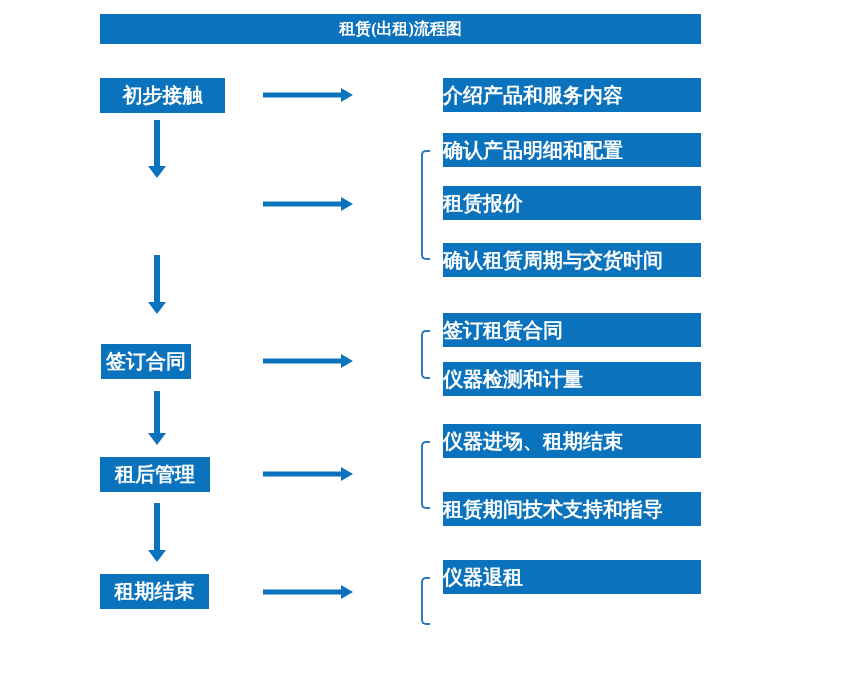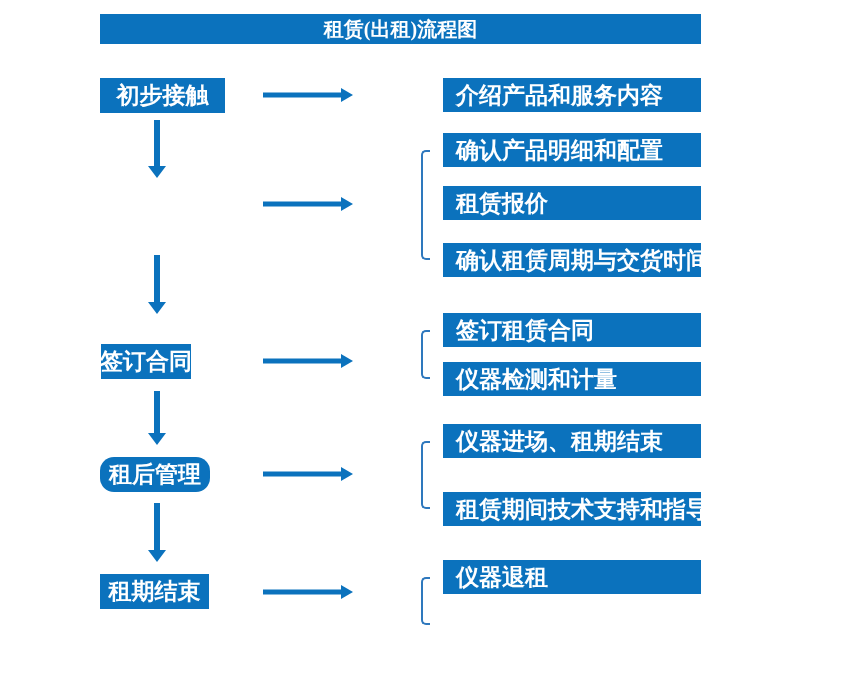--- a/index.html
+++ b/index.html
@@ -13,43 +13,42 @@
     height: 688px;
     background: var(--background, #ffffff);
     font-family: "Liberation Serif", "DejaVu Serif", serif;
     overflow: hidden;
   }
   .box {
     position: absolute;
     background: var(--primary, #0b72bd);
     color: var(--text, #ffffff);
     font-weight: bold;
-    font-size: 23px;
+    font-size: 20px;
     display: flex;
     align-items: center;
     box-sizing: border-box;
     white-space: nowrap;
   }
   .title-bar {
     left: 100px;
     top: 14px;
     width: 601px;
     height: 30px;
-    font-size: 20px;
+    font-size: 16px;
     justify-content: center;
   }
   .step {
     height: 35px;
     justify-content: center;
   }
   .detail {
     left: 443px;
     width: 258px;
     height: 34px;
-    padding-left: 13px;
     justify-content: flex-start;
   }
   .arrow {
     position: absolute;
     fill: var(--primary, #0b72bd);
   }
   .bracket {
     position: absolute;
     left: 421px;
     width: 9px;
@@ -61,21 +60,21 @@
 </style>
 </head>
 <body>
 
 <div class="canvas">
 
   <div class="box title-bar">租赁(出租)流程图</div>
 
   <div class="box step" style="left:100px; top:78px;  width:125px;">初步接触</div>
   <div class="box step" style="left:101px; top:344px; width:90px;">签订合同</div>
-  <div class="box step" style="left:100px; top:457px; width:110px;border-radius:14px;">租后管理</div>
+  <div class="box step" style="left:100px; top:457px; width:110px;">租后管理</div>
   <div class="box step" style="left:100px; top:574px; width:109px;">租期结束</div>
 
   <svg class="arrow" style="left:148px; top:120px;" width="18" height="58">
     <rect x="6" y="0" width="6" height="46"></rect>
       <polygon points="0,46 18,46 9,58"></polygon>
   </svg>
   <svg class="arrow" style="left:148px; top:255px;" width="18" height="59">
     <rect x="6" y="0" width="6" height="47"></rect>
       <polygon points="0,47 18,47 9,59"></polygon>
   </svg>

